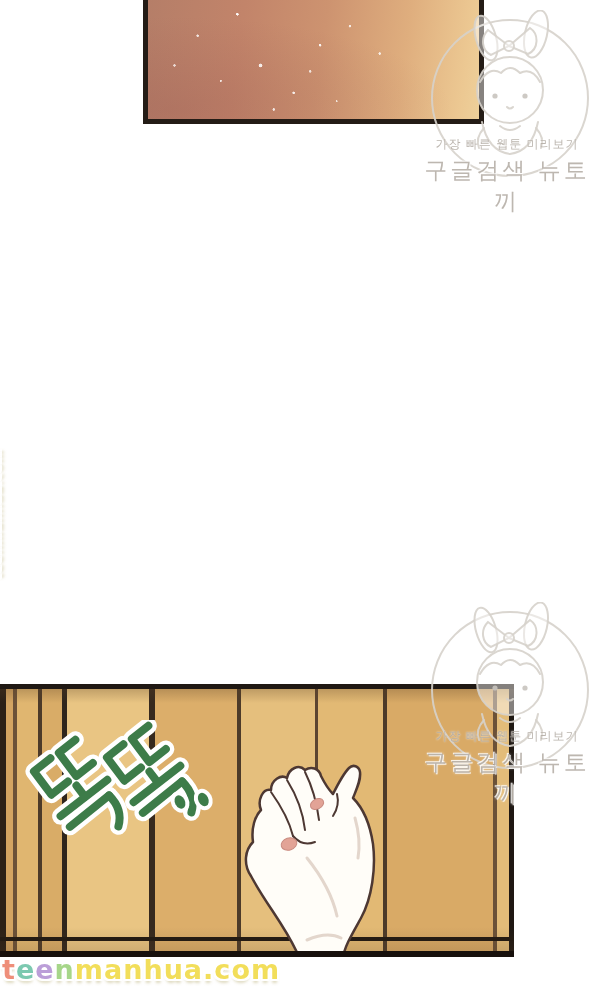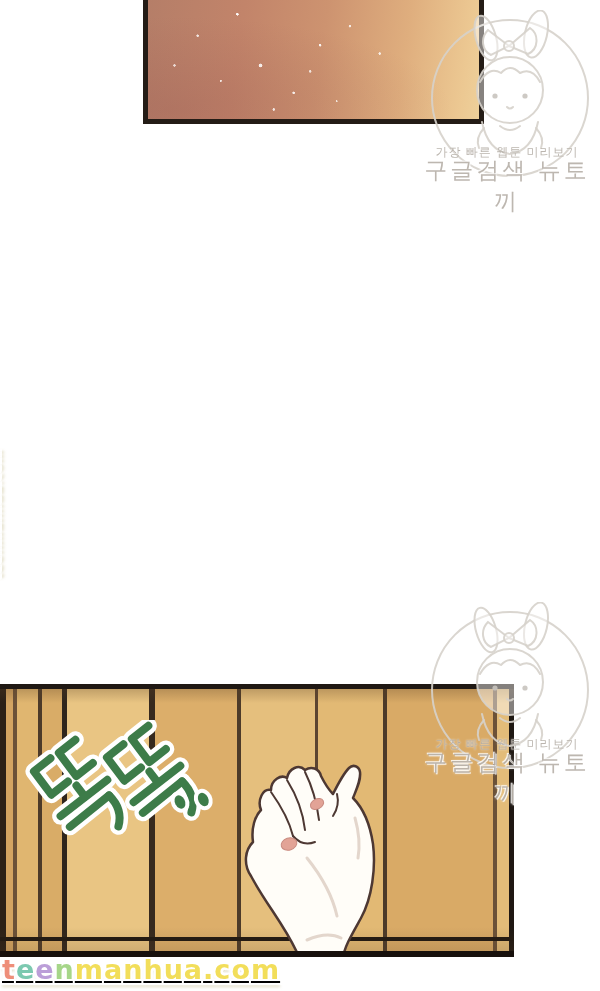--- a/index.html
+++ b/index.html
@@ -29,21 +29,21 @@
       radial-gradient(140% 130% at 8% 92%, rgba(152,88,82,.30), transparent 60%),
       linear-gradient(98deg, #b57e68 0%, #c2846a 28%, #cd9370 52%, #dfae7e 76%, #ecc892 94%, #eed09a 100%);
   }
 
   
   .newtoki{position:absolute;width:178px;height:198px;z-index:6;pointer-events:none;}
   .newtoki.top{left:418px;top:8px;}
   .newtoki.bottom{left:418px;top:600px;}
   .newtoki svg{position:absolute;left:4px;top:2px;}
   .wm-text{position:absolute;left:0;width:178px;text-align:center;}
-  .wm-l1{top:136px;font-size:12px;letter-spacing:1px;color:rgba(175,168,160,.85);
+  .wm-l1{top:128px;font-size:12px;letter-spacing:1px;color:rgba(175,168,160,.85);
          text-shadow:0 0 2px rgba(255,255,255,.9);}
   .wm-l2{top:147px;font-size:23px;font-weight:normal;letter-spacing:3px;color:rgba(178,170,162,.85);
          text-shadow:-1px -1px 0 rgba(255,255,255,.8),1px 1px 0 rgba(255,255,255,.8),0 0 3px rgba(255,255,255,.9);}
   .mascot-line{fill:none;stroke:rgba(214,209,203,.9);stroke-width:2;stroke-linecap:round;stroke-linejoin:round;}
   .mascot-fill{fill:rgba(255,255,255,.45);stroke:rgba(214,209,203,.9);stroke-width:2;}
 
   
   .door-panel{
     position:absolute;left:0;top:684px;width:514px;height:262px;
     border-top:5px solid #1f1813;border-bottom:6px solid #17100c;
@@ -79,21 +79,21 @@
   .dot-out{fill:#ffffff;stroke:#ffffff;stroke-width:8;}
   .dot-ink{fill:#3d7c49;}
 
   .hand-svg{position:absolute;left:237px;top:69px;}
   .hand-main{fill:#fffdf8;stroke:#4d3833;stroke-width:2.5;stroke-linejoin:round;}
   .hand-line{fill:none;stroke:#4d3833;stroke-width:2;stroke-linecap:round;}
   .hand-soft{fill:none;stroke:#e3d6cc;stroke-width:3;stroke-linecap:round;}
   .hand-nail{fill:#e2a396;stroke:#c98b80;stroke-width:1;}
 
   
-  .bubble{white-space:nowrap;font-family:"DejaVu Sans", sans-serif;font-weight:bold;z-index:7;text-decoration:underline;}
+  .bubble{white-space:nowrap;font-family:"DejaVu Sans", sans-serif;font-weight:bold;z-index:7;}
   .bubble span{
     text-shadow:
       -2px -2px 0 #fff, 2px -2px 0 #fff, -2px 2px 0 #fff, 2px 2px 0 #fff,
       -2px 0 0 #fff, 2px 0 0 #fff, 0 -2px 0 #fff, 0 2px 0 #fff,
       0 4px 3px rgba(160,145,70,.35);
   }
   .wordmark-bottom{position:absolute;left:2px;top:954px;font-size:27px;letter-spacing:1px;}
   .wordmark-left{position:absolute;left:3px;top:485px;width:16px;height:94px;}
   .wordmark-left .inner{
     position:absolute;left:0;bottom:0;transform-origin:0 100%;

